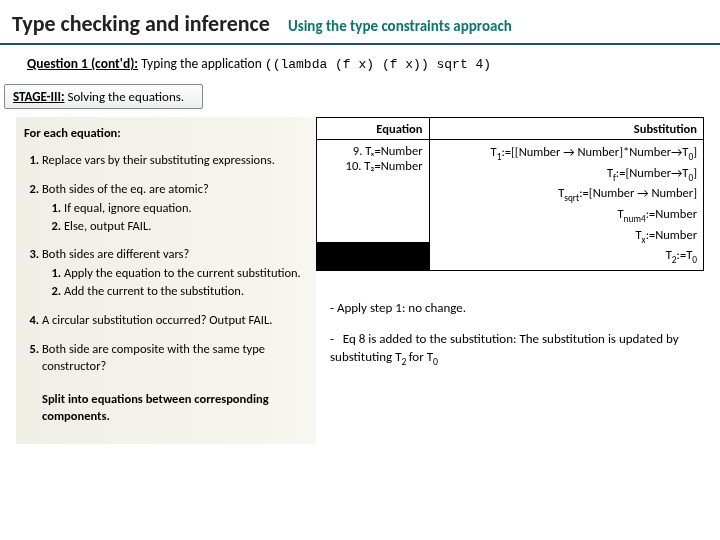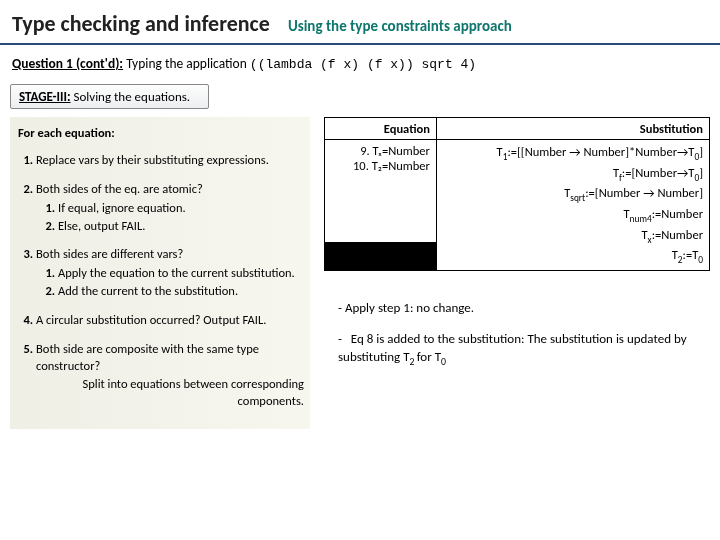--- a/index.html
+++ b/index.html
@@ -26,54 +26,55 @@
     color: #222;
   }
   .header-right {
     font-size: 15px;
     font-weight: bold;
     color: #0f766e;
   }
   .question {
     padding: 10px 20px 8px 12px;
     font-size: 13.5px;
+    margin-left: 15px;
   }
   .question .q-label { font-weight: bold; text-decoration: underline; }
   .question .code { font-family: "Courier New", monospace; font-size: 13px; }
   .stage-bar {
-    margin: 4px 0 8px 10px;
+    margin: 4px 0 8px 4px;
     display: inline-block;
     border: 1px solid #888;
     border-radius: 2px;
     padding: 4px 18px 4px 8px;
     background: linear-gradient(#fdfdfd,#eceef0);
     font-size: 13px;
   }
   .stage-bar .stage-label { font-weight: bold; text-decoration: underline; }
   .content {
     display: flex;
-    gap: 14px;
-    padding: 0 10px;
+    gap: 0;
+    padding: 0 16px;
   }
   .left {
     width: 300px;
     flex-shrink: 0;
     background: linear-gradient(90deg,#f0efe6 0%, #f7f6ef 100%);
     padding: 8px 6px 8px 8px;
     font-size: 12.5px;
     line-height: 1.35;
   }
   .left .for-each { font-weight: bold; margin-bottom: 10px; }
   .left ol.main { list-style: decimal; padding-left: 18px; }
   .left ol.main > li { margin-bottom: 12px; font-weight: bold; }
   .left ol.main > li .body { font-weight: normal; }
   .left ol.sub { list-style: decimal; padding-left: 22px; margin-top: 2px; }
   .left ol.sub li { font-weight: bold; margin-bottom: 1px; }
   .left ol.sub li span { font-weight: normal; }
-  .left .subnote { font-weight: normal; display:block; margin-top:1px;text-align:right;}
+  .left .subnote { font-weight: bold; display:block; margin-top:16px;}
   .right {
     flex: 1;
     padding-top: 0;
   }
   table.eq {
     border-collapse: collapse;
     width: 100%;
     font-size: 12.5px;
   }
   table.eq th, table.eq td {

